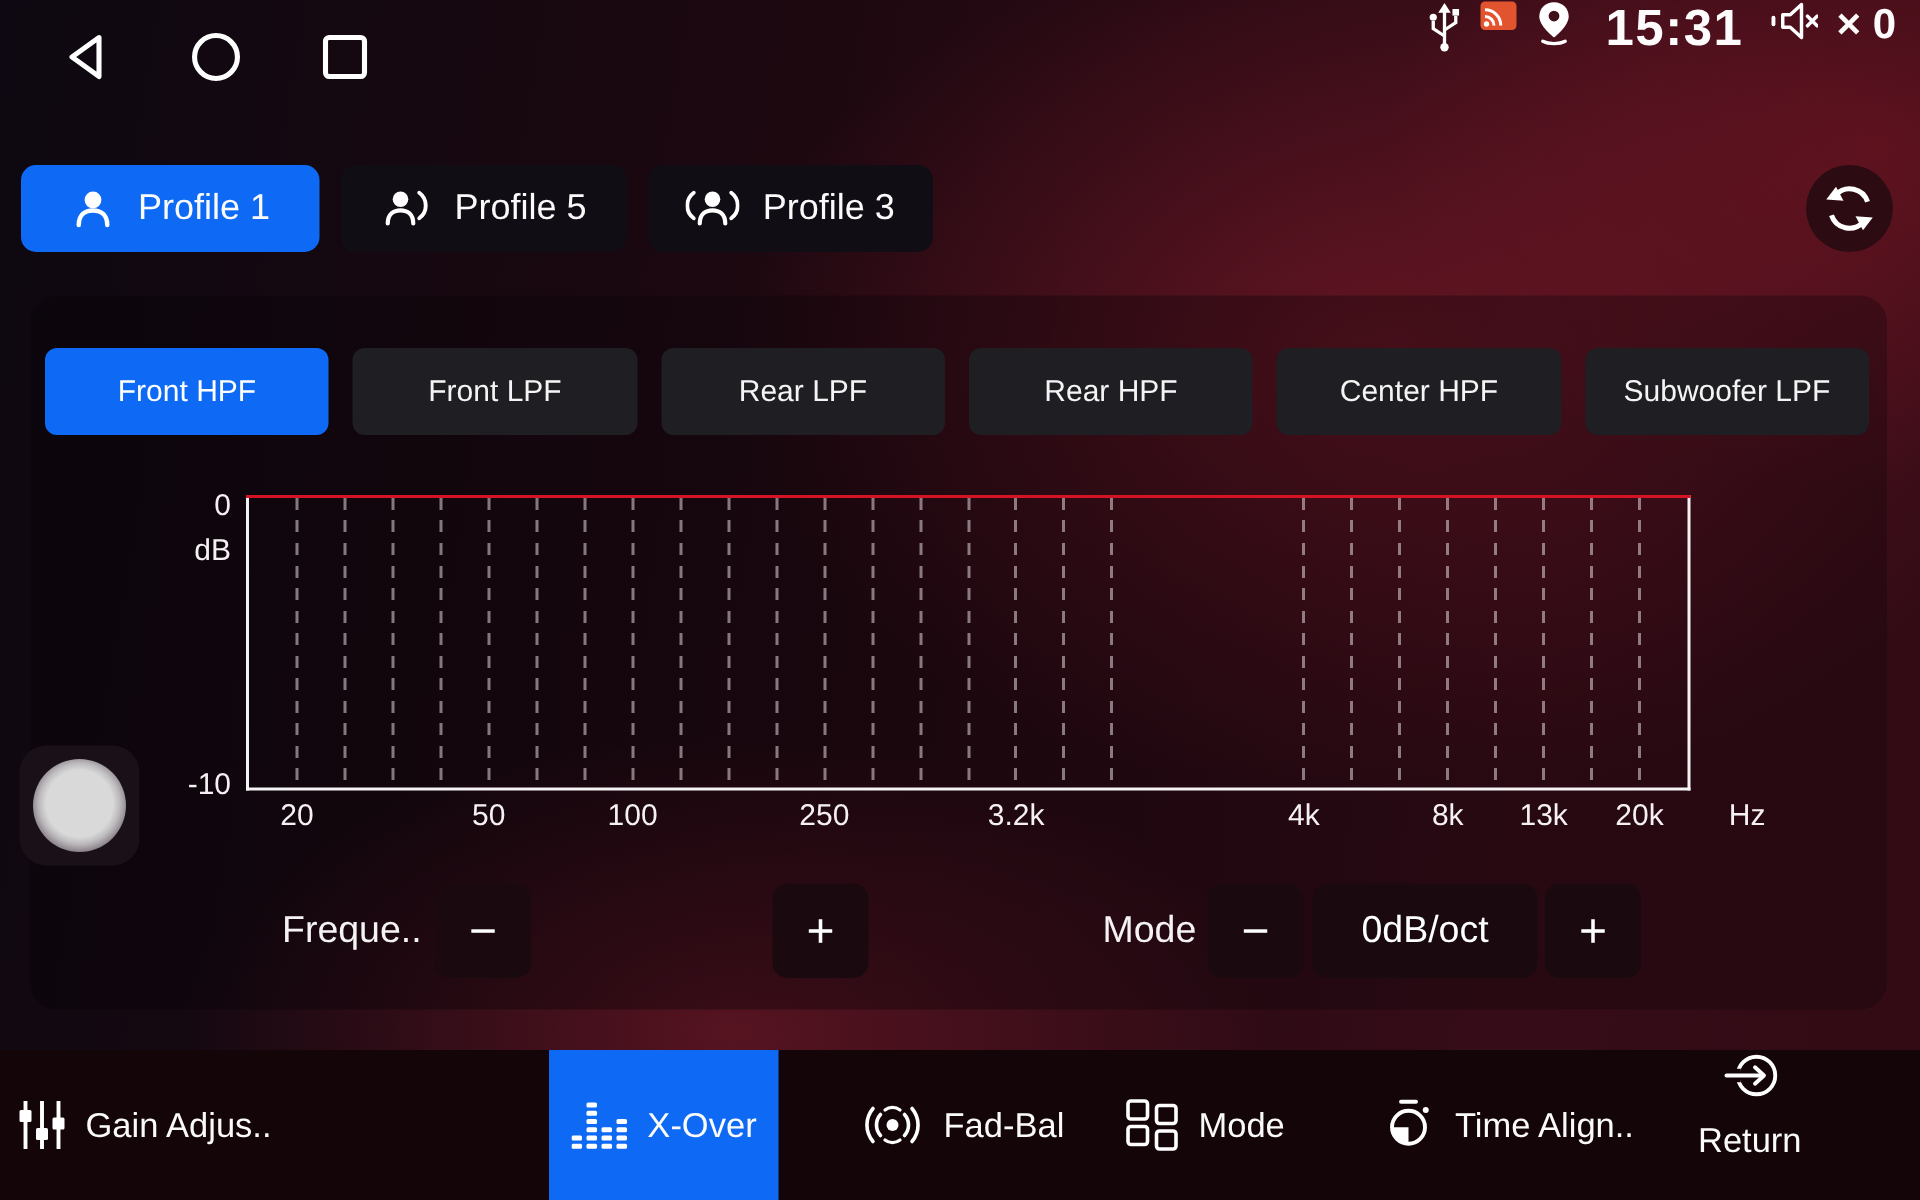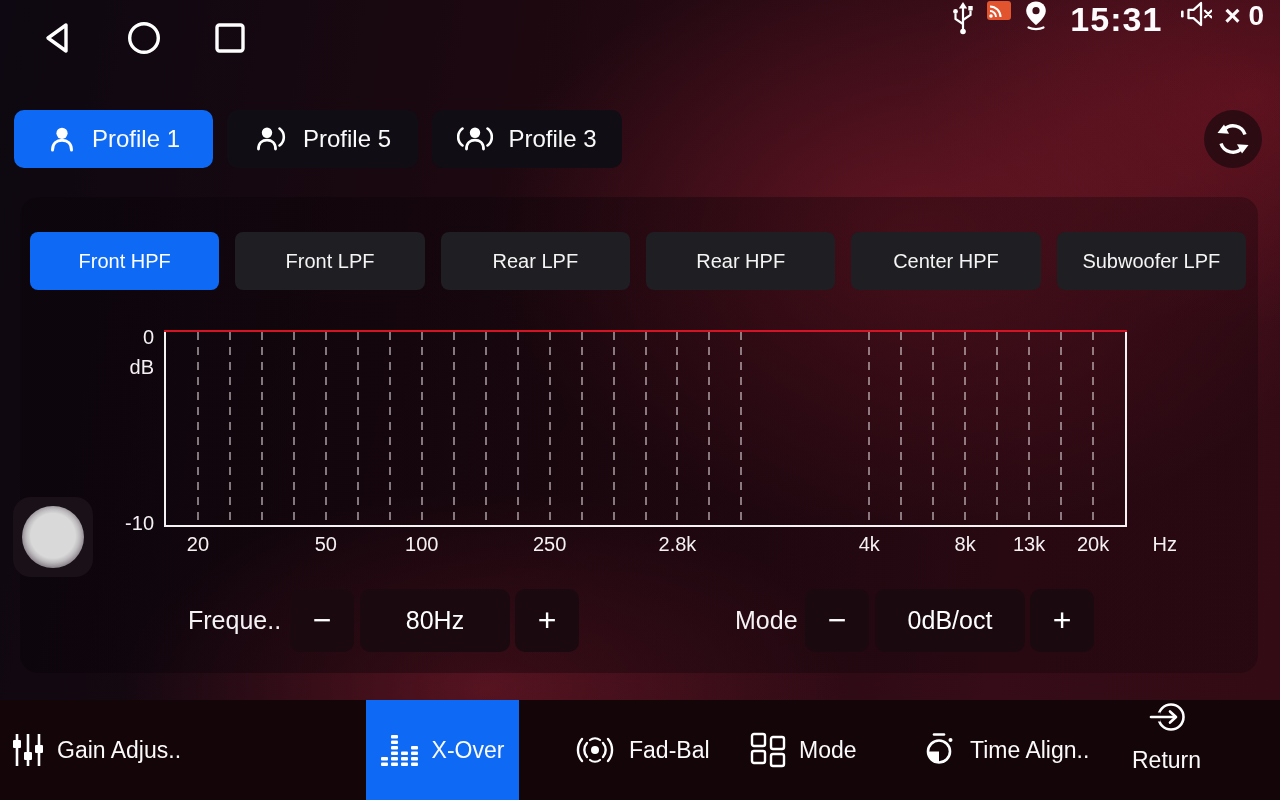--- a/index.html
+++ b/index.html
@@ -210,36 +210,35 @@
         <div class="gridline" style="left: calc(96.667% - 1px);"></div>
       </div>
     <div class="ylab" style="left:-40px;top:-4px;width:28px;">0</div>
     <div class="ylab" style="left:-48px;top:26px;width:36px;">dB</div>
     <div class="ylab" style="left:-54px;bottom:-10px;width:42px;">-10</div>
     <div class="xlabels">
         <span class="xtick" style="left: 3.333%;">20</span>
         <span class="xtick" style="left: 16.667%;">50</span>
         <span class="xtick" style="left: 26.667%;">100</span>
         <span class="xtick" style="left: 40%;">250</span>
-        <span class="xtick" style="left: 53.333%;">2.8k</span>
+        <span class="xtick" style="left: 53.333%;">3.2k</span>
         <span class="xtick" style="left: 73.333%;">4k</span>
         <span class="xtick" style="left: 83.333%;">8k</span>
         <span class="xtick" style="left: 90%;">13k</span>
         <span class="xtick" style="left: 96.667%;">20k</span>
       </div>
     <div class="hz-unit">Hz</div>
   </div>
 
   <div class="knob-box">
     <div class="knob"></div>
   </div>
 
   <div class="ctl-label" style="left:188px;">Freque..</div>
   <div class="ctl-btn" style="left:290px;">−</div>
-  <div class="ctl-value" style="left:360px;width:150px;">80Hz</div>
   <div class="ctl-btn" style="left:515px;">+</div>
 
   <div class="ctl-label" style="left:735px;">Mode</div>
   <div class="ctl-btn" style="left:805px;">−</div>
   <div class="ctl-value" style="left:875px;width:150px;">0dB/oct</div>
   <div class="ctl-btn" style="left:1030px;">+</div>
 
   <div class="bottom-nav">
 
     <div class="nav-item" style="left:12px;">

